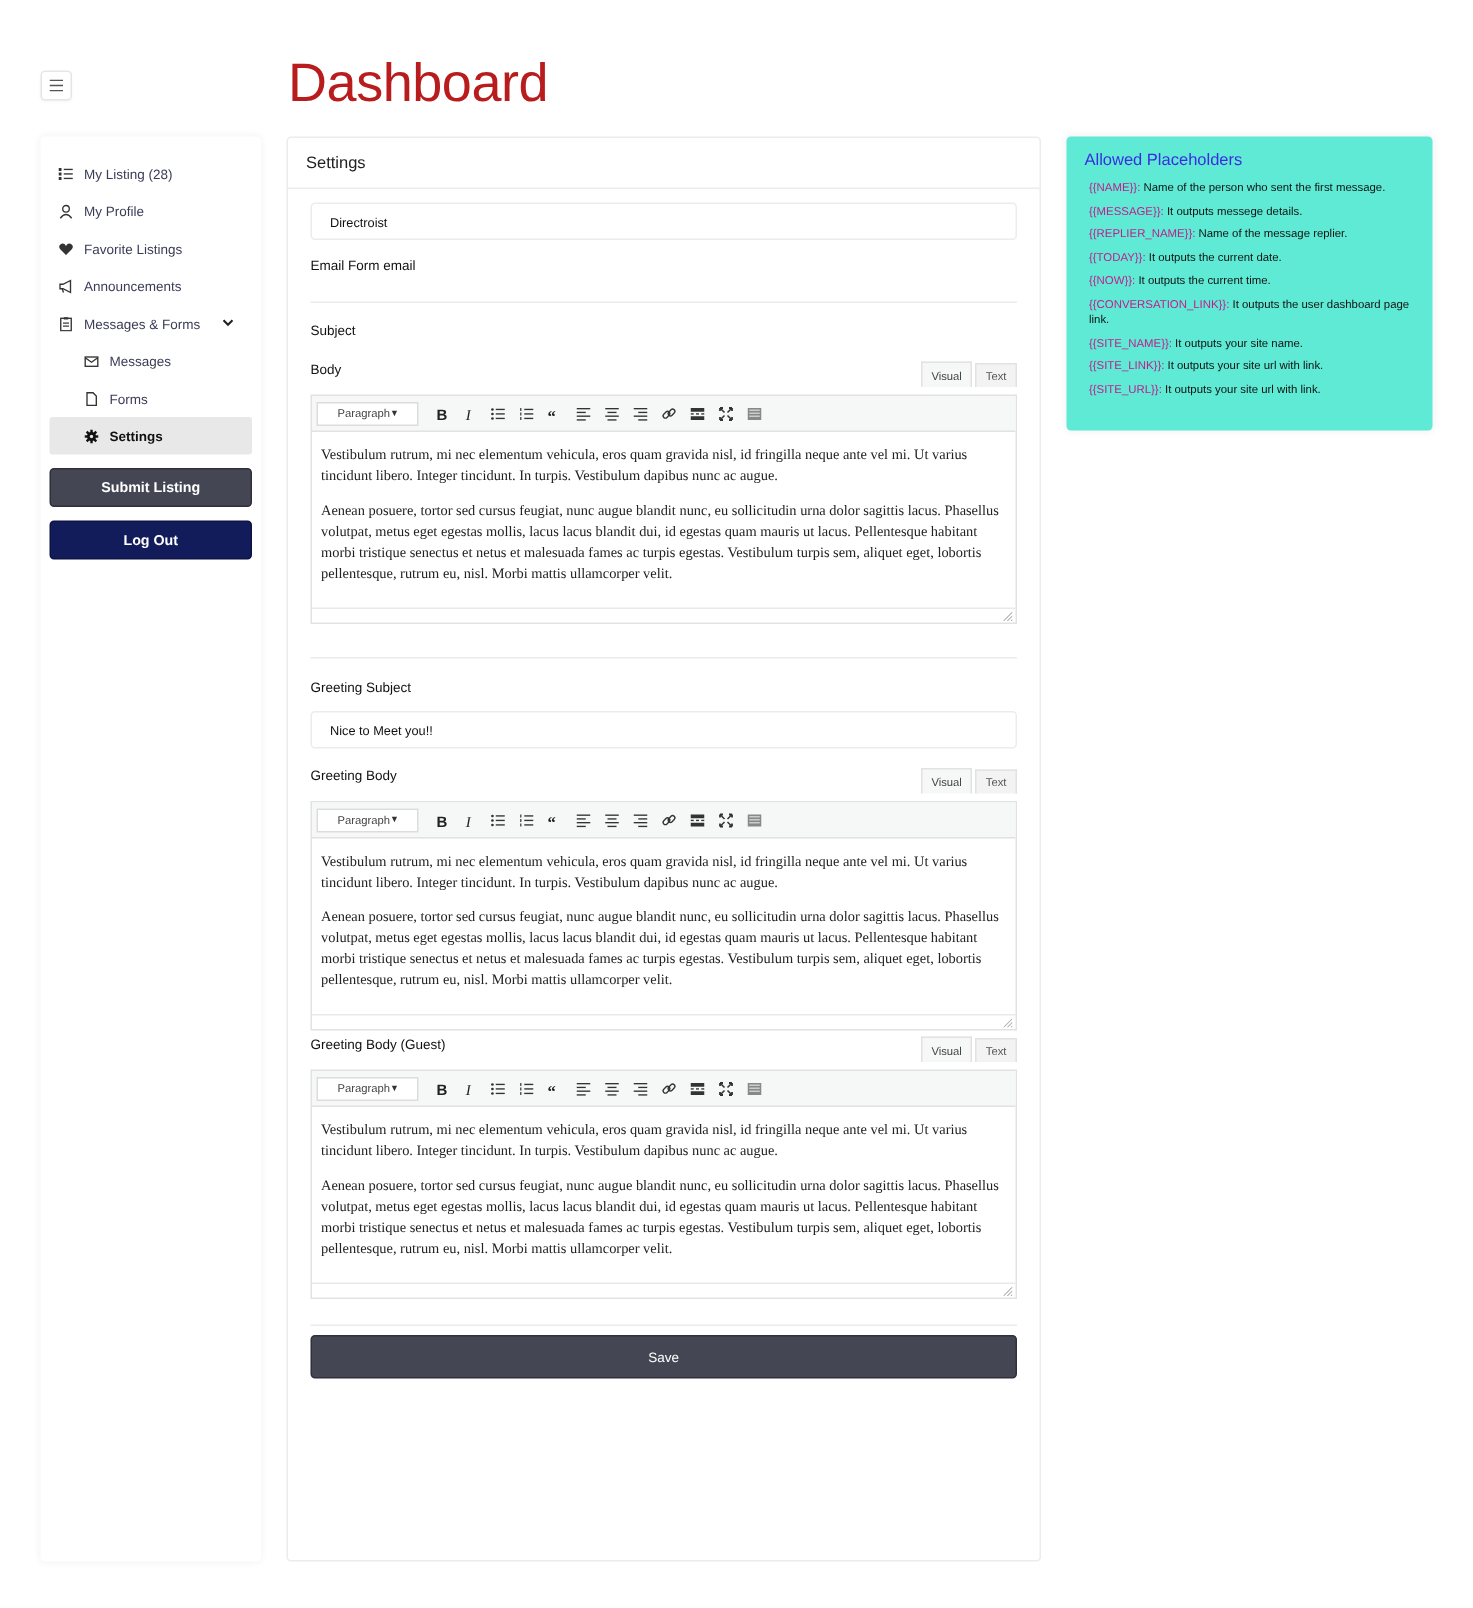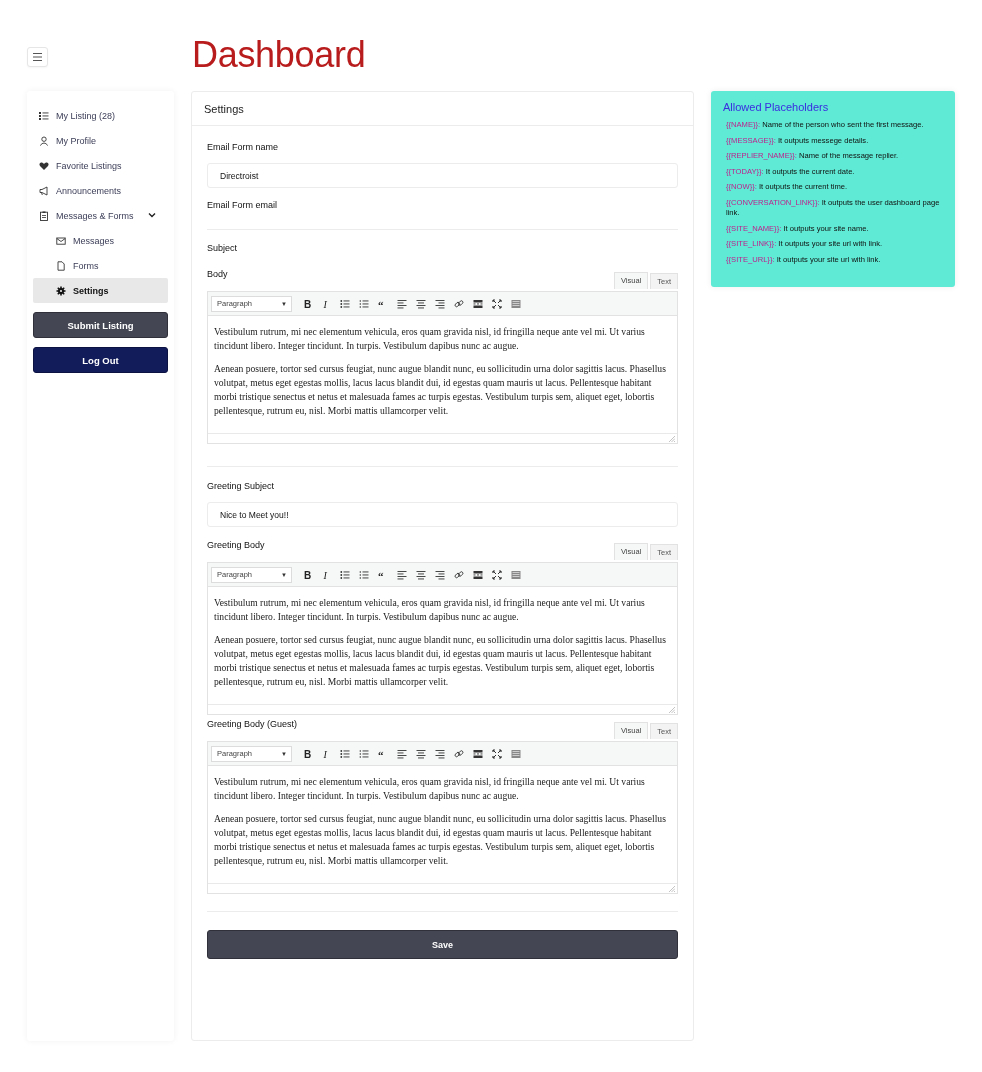--- a/index.html
+++ b/index.html
@@ -24,37 +24,37 @@
   .btn-logout { background: #131c5a; border: 1px solid #0c1242; margin-top: 9px; }
 
   
   .card { position: absolute; left: 191px; top: 91px; width: 503px; height: 950px; background: #fff; border: 1px solid #ececec; border-radius: 3px; }
   .card-header { height: 34px; border-bottom: 1px solid #ececec; padding-left: 12px; display: flex; align-items: center; font-size: 11px; color: #222; }
   .card-body { padding: 0 15px; }
   .field-label { font-size: 9px; color: #111; margin-top: 12px; height: 12px; }
   .text-input { margin-top: 9px; height: 25px; border: 1px solid #ececec; border-radius: 3px; padding-left: 12px; display: flex; align-items: center; font-size: 8.5px; color: #111; background: #fff; }
   .divider { height: 1px; background: #ececec; margin-top: 17px; }
 
-  .editor-head { display: flex; justify-content: space-between; align-items: center; margin-top: 13px; }
+  .editor-head { display: flex; justify-content: space-between; align-items: flex-start; margin-top: 13px; }
   .editor-head .field-label { margin-top: 0; margin-bottom: 10px; }
   .tabs { display: flex; align-items: flex-end; }
   .tab { font-size: 7.5px; color: #555; height: 16px; padding: 0 6px; display: flex; align-items: center; border: 1px solid #e2e2e2; border-bottom: none; background: #f3f3f3; margin-left: 2px; }
   .tab.active { background: #f6f7f7; color: #444; height: 17px; }
   .editor { border: 1px solid #e2e2e2; }
   .toolbar { height: 24px; background: #f6f7f7; border-bottom: 1px solid #e2e2e2; display: flex; align-items: center; padding-left: 3px; }
-  .format-select { width: 81px; height: 16px; border: 1px solid #dcdcdc; background: #fff; font-size: 7.5px; color: #444; display: flex; align-items: center; justify-content: space-between; padding: 0 4px 0 5px; margin-right: 5px; }
+  .format-select { width: 68px; height: 16px; border: 1px solid #dcdcdc; background: #fff; font-size: 7.5px; color: #444; display: flex; align-items: center; justify-content: center; padding: 0 4px 0 5px; margin-right: 5px; }
   .format-select .caret { font-size: 6px; color: #333; }
   .tb-btn { width: 19px; height: 18px; display: flex; align-items: center; justify-content: center; color: #333; }
   .tb-btn svg { width: 10px; height: 10px; }
   .editor-content { padding: 9px 6px 0 6px; height: 117px; font-family: "Liberation Serif", serif; font-size: 9.6px; line-height: 14px; color: #222; }
   .editor-content p { margin-bottom: 9px; }
   .statusbar { height: 10px; border-top: 1px solid #e9e9e9; position: relative; }
   .statusbar .grip { position: absolute; right: 2px; bottom: 1px; width: 6px; height: 6px; }
 
-  .save-btn { margin-top: 18px; height: 29px; background: #444653; border: 1px solid #2f3039; border-radius: 3px; display: flex; align-items: center; justify-content: center; color: #fff; font-size: 9px; font-weight: 700; }
+  .save-btn { margin-top: 6px; height: 29px; background: #444653; border: 1px solid #2f3039; border-radius: 3px; display: flex; align-items: center; justify-content: center; color: #fff; font-size: 9px; font-weight: 400; }
 
   
   .ph-panel { position: absolute; left: 711px; top: 91px; width: 244px; height: 196px; background: #5eead4; box-shadow: 0 0 6px rgba(0,0,0,0.07); border-radius: 3px; padding: 10px 12px; }
   .ph-title { font-size: 11px; color: #3b2ce0; margin-bottom: 7px; }
   .ph-item { font-size: 7.6px; line-height: 10.5px; color: #111; margin-bottom: 5px; padding-left: 3px; }
   .ph-key { color: #c01d8c; }
 </style>
 </head>
 <body>
 
@@ -157,21 +157,20 @@
         </span>
       <span>Settings</span>
     </div>
     <div class="side-btn btn-submit">Submit Listing</div>
     <div class="side-btn btn-logout">Log Out</div>
   </nav>
 
   <section class="card">
     <div class="card-header">Settings</div>
     <div class="card-body">
-      <div class="field-label" style="margin-top:16px">Email Form name</div>
       <div class="text-input">Directroist</div>
 
       <div class="field-label">Email Form email</div>
 
       <div class="divider"></div>
 
       <div class="field-label" style="margin-top:13px">Subject</div>
 
       <div class="editor-head" style="margin-top:14px">
         <div class="field-label">Body</div>

